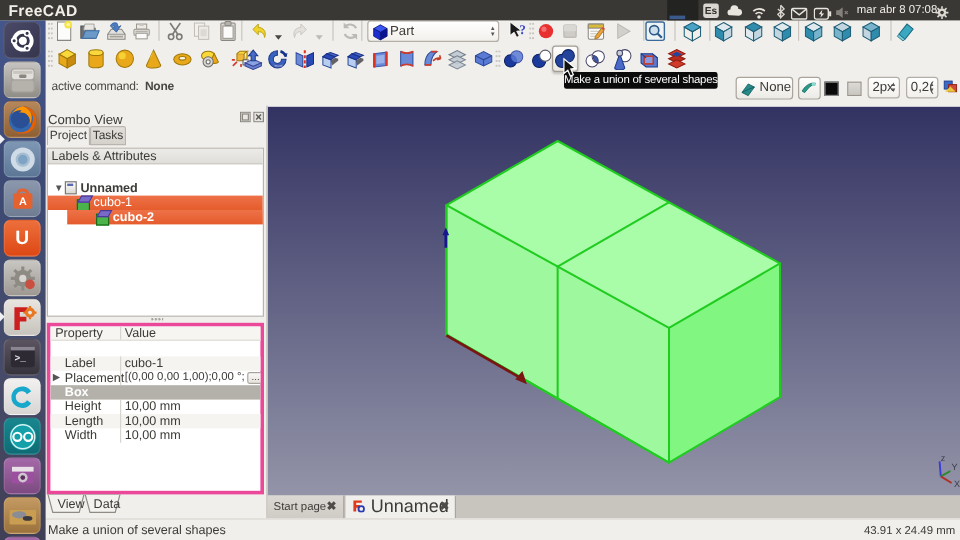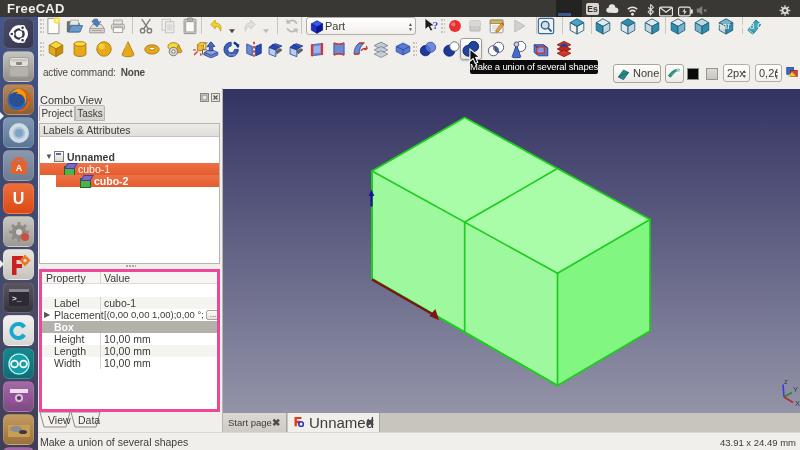--- a/index.html
+++ b/index.html
@@ -2,21 +2,21 @@
 <html><head>
 <meta charset="utf-8">
 <style>
 * { margin:0; padding:0; box-sizing:border-box; }
 html,body { width:800px; height:450px; overflow:hidden; font-family:"Liberation Sans", sans-serif; }
 #root { position:absolute; left:0; top:0; width:800px; height:450px; background:#f1efec; overflow:hidden; }
 
 
 #topbar { position:absolute; left:0; top:0; width:800px; height:17px; background:#3a3834; color:#efece6; z-index:30; }
 #topbar .title { position:absolute; left:7px; top:1px; font-size:13px; font-weight:bold; color:#f2efe9; letter-spacing:0.3px; }
-#topbar .clock { position:absolute; left:714px; top:3px; font-size:9.5px; color:#f2efe9;margin-top:17px; }
+#topbar .clock { position:absolute; left:714px; top:3px; font-size:9.5px; color:#f2efe9; }
 .tbi { position:absolute; top:1px; height:15px; }
 
 
 #launcher { position:absolute; left:0; top:17px; width:38px; height:433px; background:linear-gradient(180deg,#44568c 0%,#3d4a75 30%,#474b68 70%,#3f3f55 100%); z-index:20; }
 .lic { position:absolute; left:3px; width:31px; height:31px; border-radius:6px; border:1px solid rgba(255,255,255,0.13); }
 .lic .g { position:absolute; left:0; top:0; right:0; bottom:0; display:flex; align-items:center; justify-content:center; font-weight:bold; }
 
 
 .sep { position:absolute; width:1px; height:17px; background:#c9c5be; }
 .grip { position:absolute; width:4px; height:14px; opacity:0.6;

